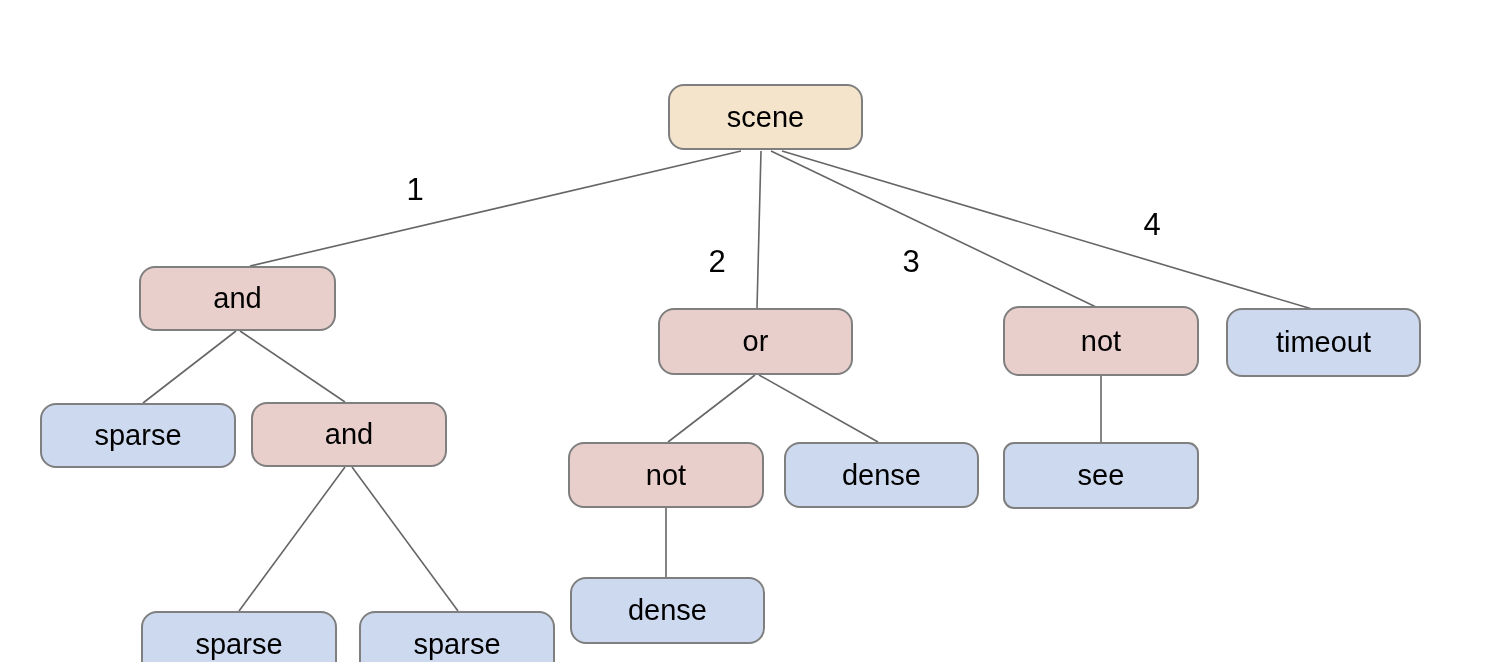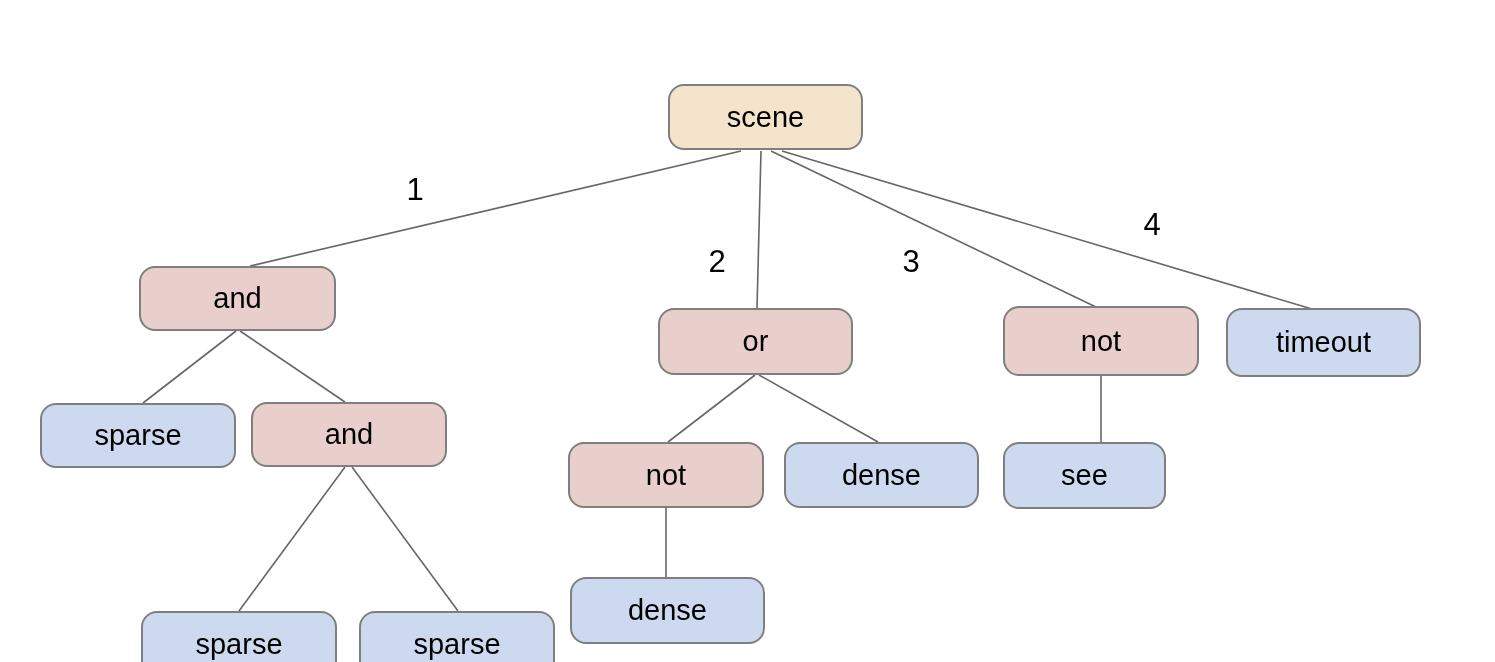--- a/index.html
+++ b/index.html
@@ -62,21 +62,21 @@
   
   #n-scene    { left: 668px;  top: 44px;  width: 195px; height: 66px; }
   #n-and-1    { left: 139px;  top: 226px; width: 197px; height: 65px; }
   #n-or-1     { left: 658px;  top: 268px; width: 195px; height: 67px; }
   #n-not-1    { left: 1003px; top: 266px; width: 196px; height: 70px; }
   #n-timeout  { left: 1226px; top: 268px; width: 195px; height: 69px; text-align: right; }
   #n-sparse-1 { left: 40px;   top: 363px; width: 196px; height: 65px; }
   #n-and-2    { left: 251px;  top: 362px; width: 196px; height: 65px; }
   #n-not-2    { left: 568px;  top: 402px; width: 196px; height: 66px; }
   #n-dense-1  { left: 784px;  top: 402px; width: 195px; height: 66px; }
-  #n-see-1    { left: 1003px; top: 402px; width: 163px; height: 67px; }
+  #n-see-1    { left: 1003px; top: 402px; width: 196px; height: 67px; border-radius: 11px; }
   #n-dense-2  { left: 570px;  top: 537px; width: 195px; height: 67px; }
   #n-sparse-2 { left: 141px;  top: 571px; width: 196px; height: 67px; }
   #n-sparse-3 { left: 359px;  top: 571px; width: 196px; height: 67px; }
 
   
   #el-1 { left: 415px;  top: 149px; }
   #el-2 { left: 717px;  top: 221px; }
   #el-3 { left: 911px;  top: 221px; }
   #el-4 { left: 1152px; top: 184px; }
 </style>

